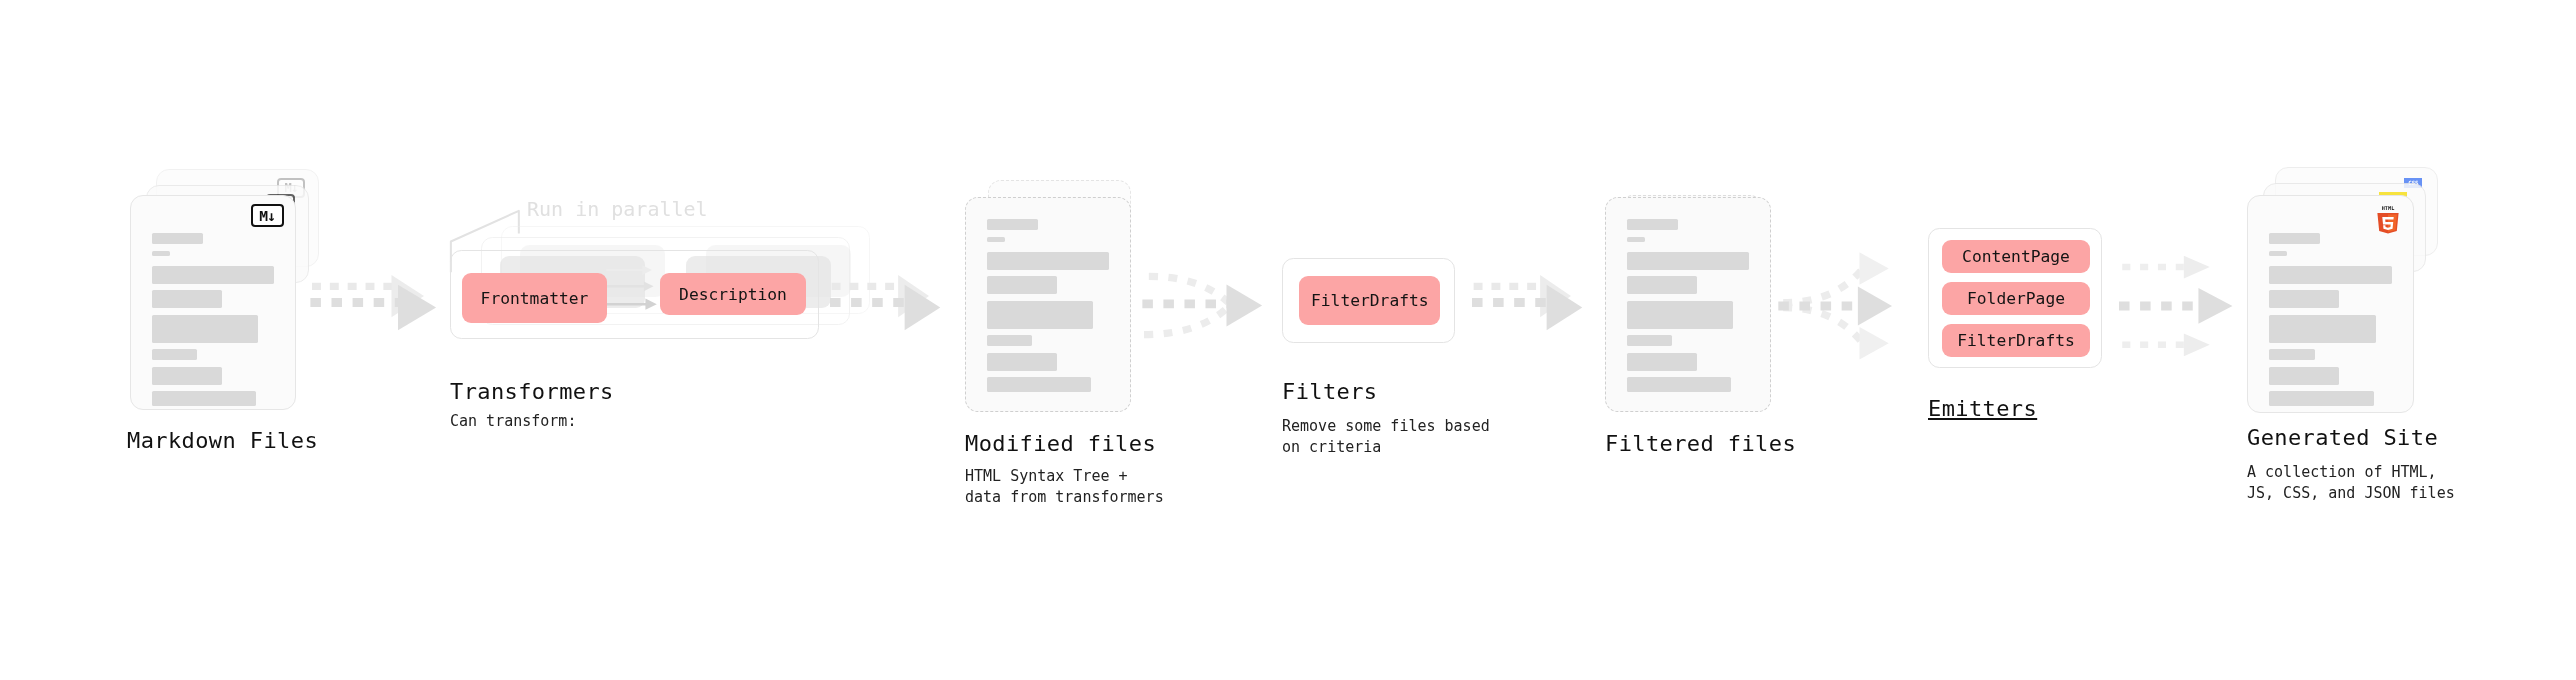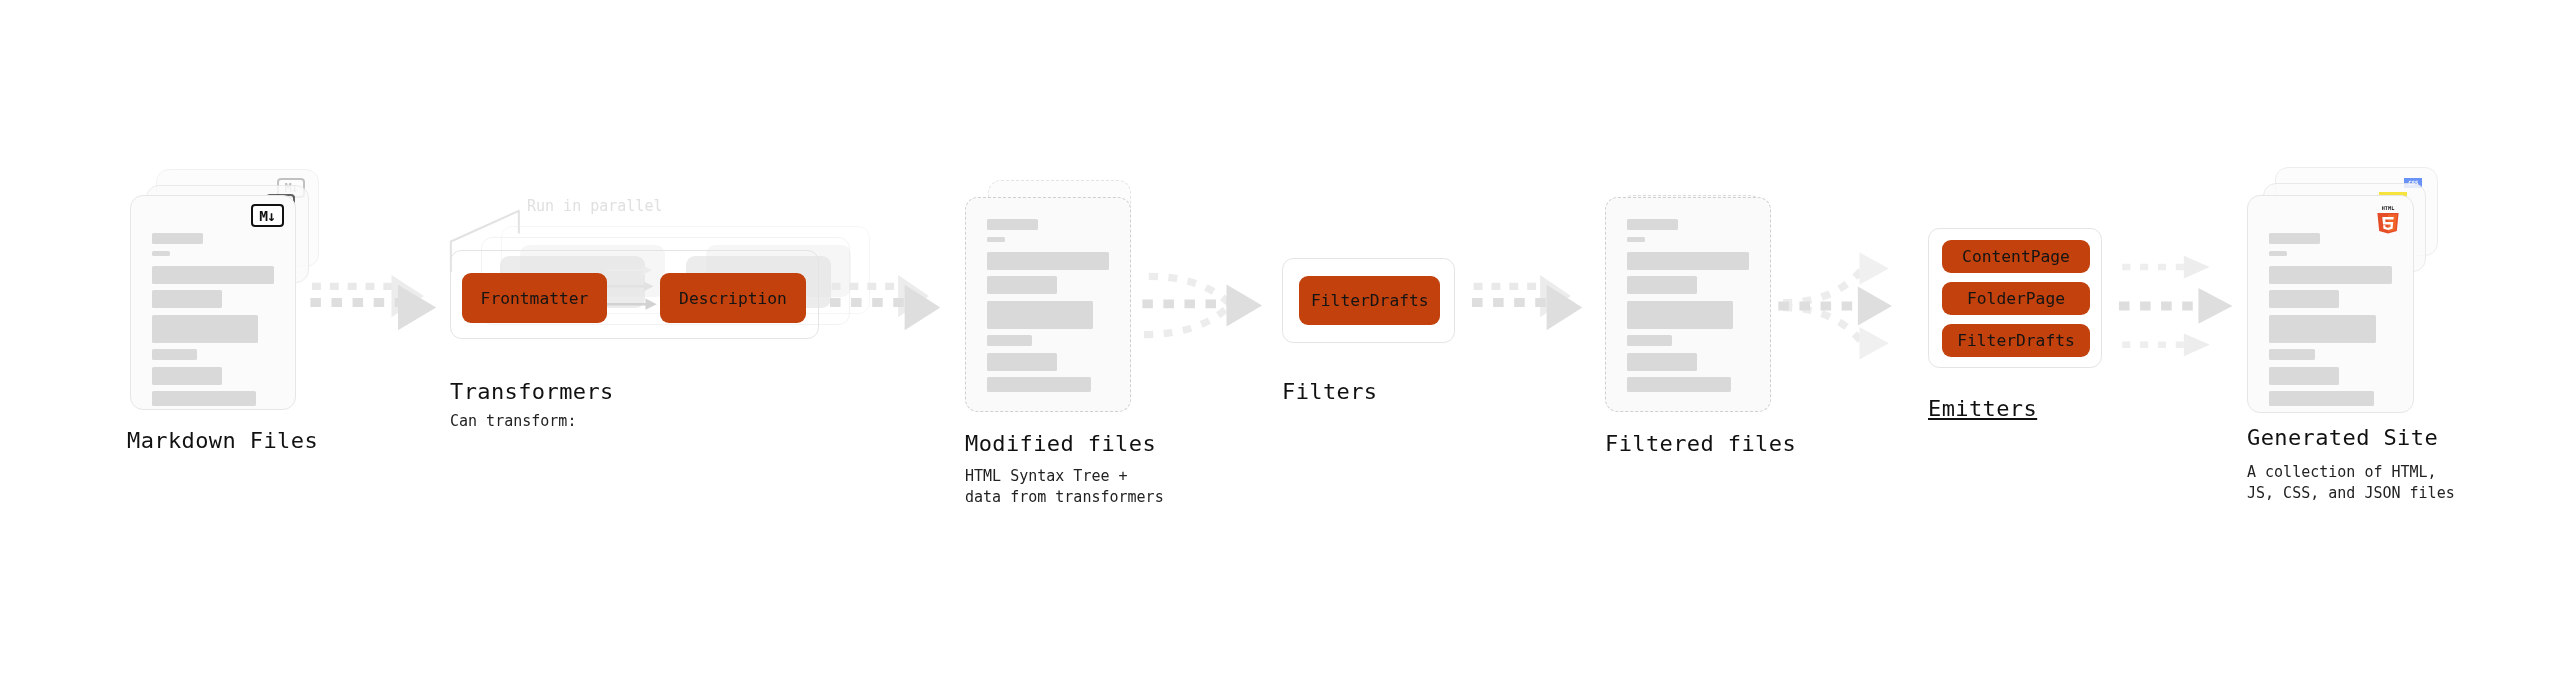--- a/index.html
+++ b/index.html
@@ -58,21 +58,21 @@
   }
 
   
   .groupbox {
     position: absolute;
     background: #ffffff;
     border: 1.6px solid #e4e4e4;
     border-radius: 11.4px;
   }
   .chip {
-    background: #c2410c;
+    background: #fca5a5;
     border-radius: 9px;
     color: #141414;
     font-size: 16.3px;
     display: flex; align-items: center; justify-content: center;
     white-space: nowrap;
   }
 
   
   .tf-layer { position: absolute; border: 1.6px solid #ededed; border-radius: 11.4px; background: transparent; }
   .tf-chip  { position: absolute; border-radius: 9px; }
@@ -143,21 +143,21 @@
     <polygon points="100,0 140,26 100,52" fill="#ececec"></polygon>
     <g stroke="#dedede" stroke-width="11" stroke-dasharray="13 13" fill="none">
       <line x1="0" y1="34" x2="118" y2="34"></line>
     </g>
     <polygon points="108,12 155,40 108,68" fill="#dedede"></polygon>
   </svg>
 
   <svg class="abs" style="left:447px; top:193px;" width="244" height="89" viewBox="0 0 300 110">
     <path d="M4 98 L4 60 L88 22 L88 50" stroke="#e2e2e2" stroke-width="2.5" fill="none" stroke-linejoin="round"></path>
   </svg>
-  <div style="position:absolute; left:527px; top:197px; font-size:15px; color:#e0e0e0; white-space:nowrap;">Run in parallel</div>
+  <div style="position:absolute; left:527px; top:197px; font-size:20px; color:#e0e0e0; white-space:nowrap;">Run in parallel</div>
 
   <div class="stack-wrap">
 
     <div class="tf-layer" style="left:501px; top:226px; width:369px; height:88px; opacity:.45;">
       <div class="tf-chip" style="left:18px; top:18px; width:145px; height:52px; background:#ececec;"></div>
       <div class="tf-chip" style="right:18px; top:18px; width:145px; height:52px; background:#ececec;"></div>
     </div>
 
     <div class="tf-layer" style="left:481px; top:237px; width:369px; height:88px; opacity:.7;">
       <div class="tf-chip" style="left:18px; top:18px; width:145px; height:52px; background:#e4e4e4;"></div>
@@ -173,21 +173,21 @@
         <line x1="0" y1="52" x2="54" y2="52" stroke="#d2d2d2" stroke-width="3"></line>
         <polygon points="52,45 66,52 52,59" fill="#d2d2d2"></polygon>
       </g>
     </svg>
 
     <div class="groupbox" style="left:450px; top:250px; width:369px; height:89px; background:transparent; border-color:#e4e4e4;">
     </div>
     <div class="chip" style="position:absolute; left:462px; top:273px; width:145px; height:50px;">
       <span>Frontmatter</span>
     </div>
-    <div class="chip" style="position:absolute; left:660px; top:273px; width:146px; height:50px;">
+    <div class="chip" style="position:absolute; left:660px; top:273px; width:146px; height:42px;">
       <span>Description</span>
     </div>
   </div>
 
   <div class="title" style="left:450px; top:379px;">Transformers</div>
   <div class="sub" style="left:450px; top:411px;">Can transform:</div>
 
   <svg class="abs" style="left:830px; top:275px;" width="146" height="73" viewBox="0 0 180 90">
     <g stroke="#e9e9e9" stroke-width="9" stroke-dasharray="11 11" fill="none">
       <line x1="2" y1="14" x2="92" y2="14"></line>
@@ -227,20 +227,22 @@
     </g>
     <polygon points="108,24 152,50 108,76" fill="#dedede"></polygon>
   </svg>
 
   <div class="groupbox" style="left:1282px; top:258px; width:173px; height:85px;">
     <div class="chip" style="position:absolute; left:16.3px; top:17px; width:141px; height:49px;">
       <span>FilterDrafts</span>
     </div>
   </div>
   <div class="title" style="left:1282px; top:379px;">Filters</div>
+  <div class="sub" style="left:1282px; top:416px;">Remove some files based
+on criteria</div>
 
   <svg class="abs" style="left:1472px; top:275px;" width="146" height="73" viewBox="0 0 180 90">
     <g stroke="#e9e9e9" stroke-width="9" stroke-dasharray="11 11" fill="none">
       <line x1="2" y1="14" x2="92" y2="14"></line>
     </g>
     <polygon points="84,0 122,26 84,52" fill="#ececec"></polygon>
     <g stroke="#dedede" stroke-width="11" stroke-dasharray="13 13" fill="none">
       <line x1="0" y1="34" x2="100" y2="34"></line>
     </g>
     <polygon points="92,12 136,40 92,68" fill="#dedede"></polygon>

